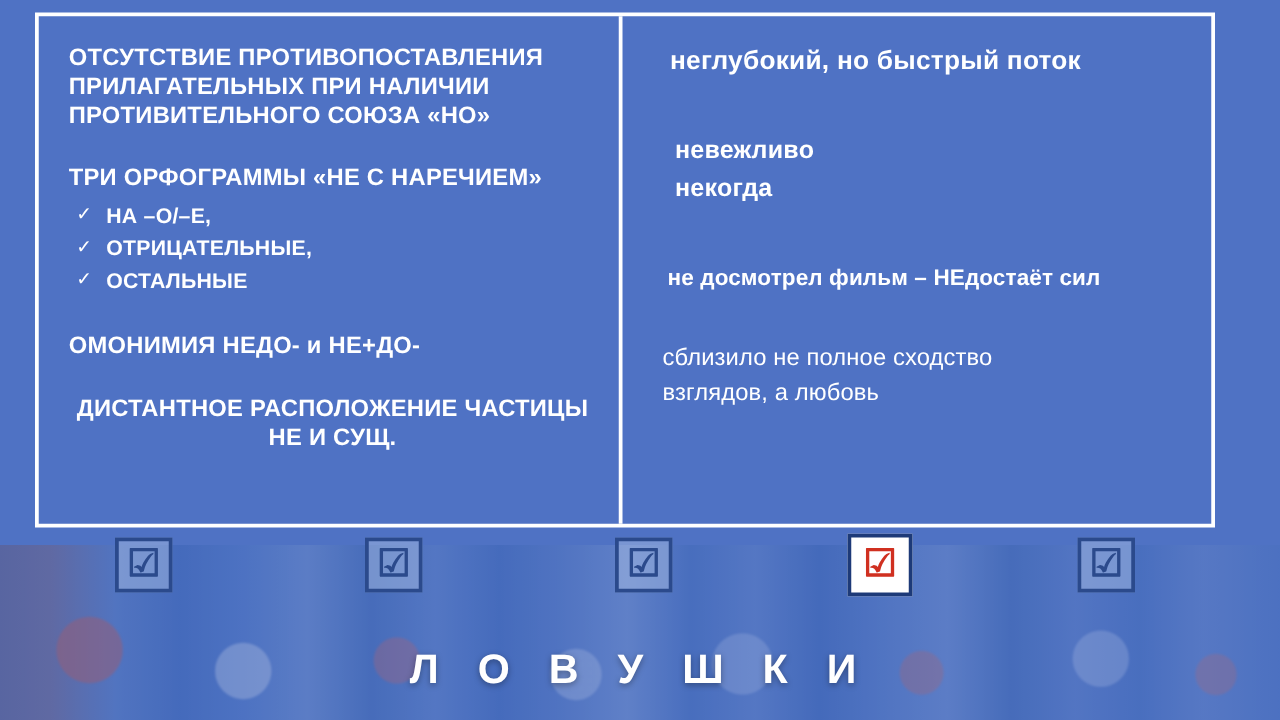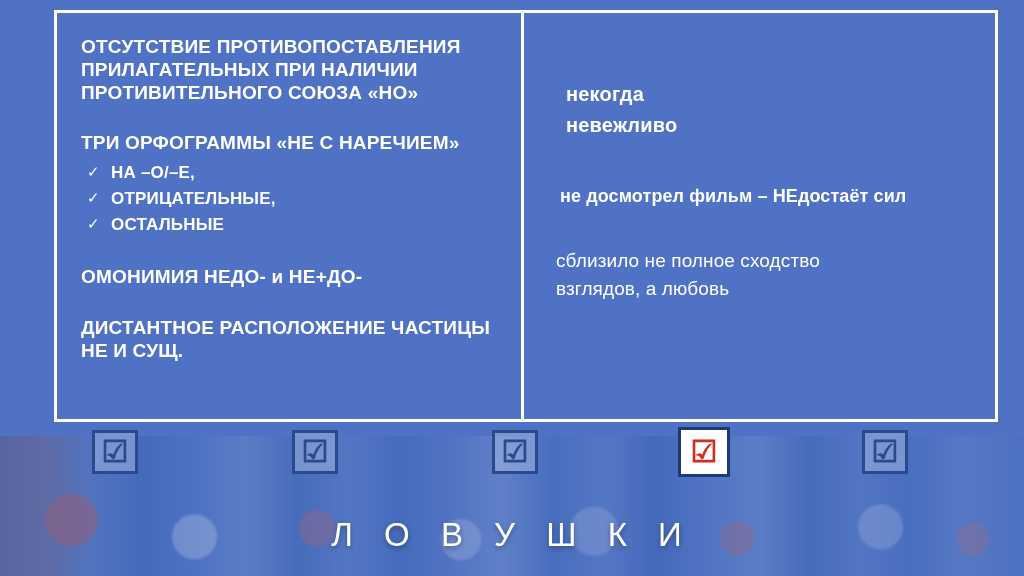--- a/index.html
+++ b/index.html
@@ -48,21 +48,21 @@
   }
   .band-tint {
     position: absolute;
     left: 0; right: 0; bottom: 0;
     height: 140px;
     background: rgba(74,110,196,0.45);
   }
   
   .content-box {
     position: absolute;
-    left: 54px;
+    left: 28px;
     top: 10px;
     width: 944px;
     height: 412px;
     border: 3px solid #ffffff;
     box-sizing: border-box;
     display: flex;
   }
   .col {
     box-sizing: border-box;
     padding: 22px 18px 10px 24px;
@@ -77,21 +77,21 @@
   }
   .hdr {
     color: #ffffff;
     font-weight: bold;
     font-size: 19px;
     line-height: 1.22;
     letter-spacing: 0.2px;
     margin: 0 0 6px 0;
   }
   .blk { margin-bottom: 26px; }
-  .blk:last-child { margin-bottom: 0; }
+  .blk:last-child { margin-bottom: 0; text-align: center; }
   .check-list {
     list-style: none;
     margin: 6px 0 0 0;
     padding: 0;
   }
   .check-list li {
     color: #ffffff;
     font-weight: bold;
     font-size: 17px;
     line-height: 1.55;
@@ -176,21 +176,21 @@
     top: -3px;
   }
   
   .bottom-title {
     position: absolute;
     left: 0;
     right: 0;
     bottom: 22px;
     text-align: center;
     color: #ffffff;
-    font-weight: normal;
+    font-weight: bold;
     font-size: 33px;
     letter-spacing: 11px;
     text-shadow: 0 2px 5px rgba(0,0,0,0.35);
   }
 </style>
 </head>
 <body>
 
 <div class="slide">
 
@@ -228,24 +228,25 @@
       </div>
 
       <div class="blk">
         <p class="hdr">ДИСТАНТНОЕ РАСПОЛОЖЕНИЕ ЧАСТИЦЫ НЕ И  СУЩ.</p>
       </div>
 
     </div>
 
     <div class="col col-right">
 
+      <div class="r-title">неглубокий, но быстрый поток</div>
 
       <div class="r-words">
+        <div>невежливо</div>
         <div>некогда</div>
-        <div>невежливо</div>
       </div>
 
       <div class="r-mid">
         <div>не досмотрел фильм – НЕдостаёт сил</div>
       </div>
 
       <div class="r-bottom">
         <div>сблизило не полное сходство</div>
         <div>взглядов, а любовь</div>
       </div>

